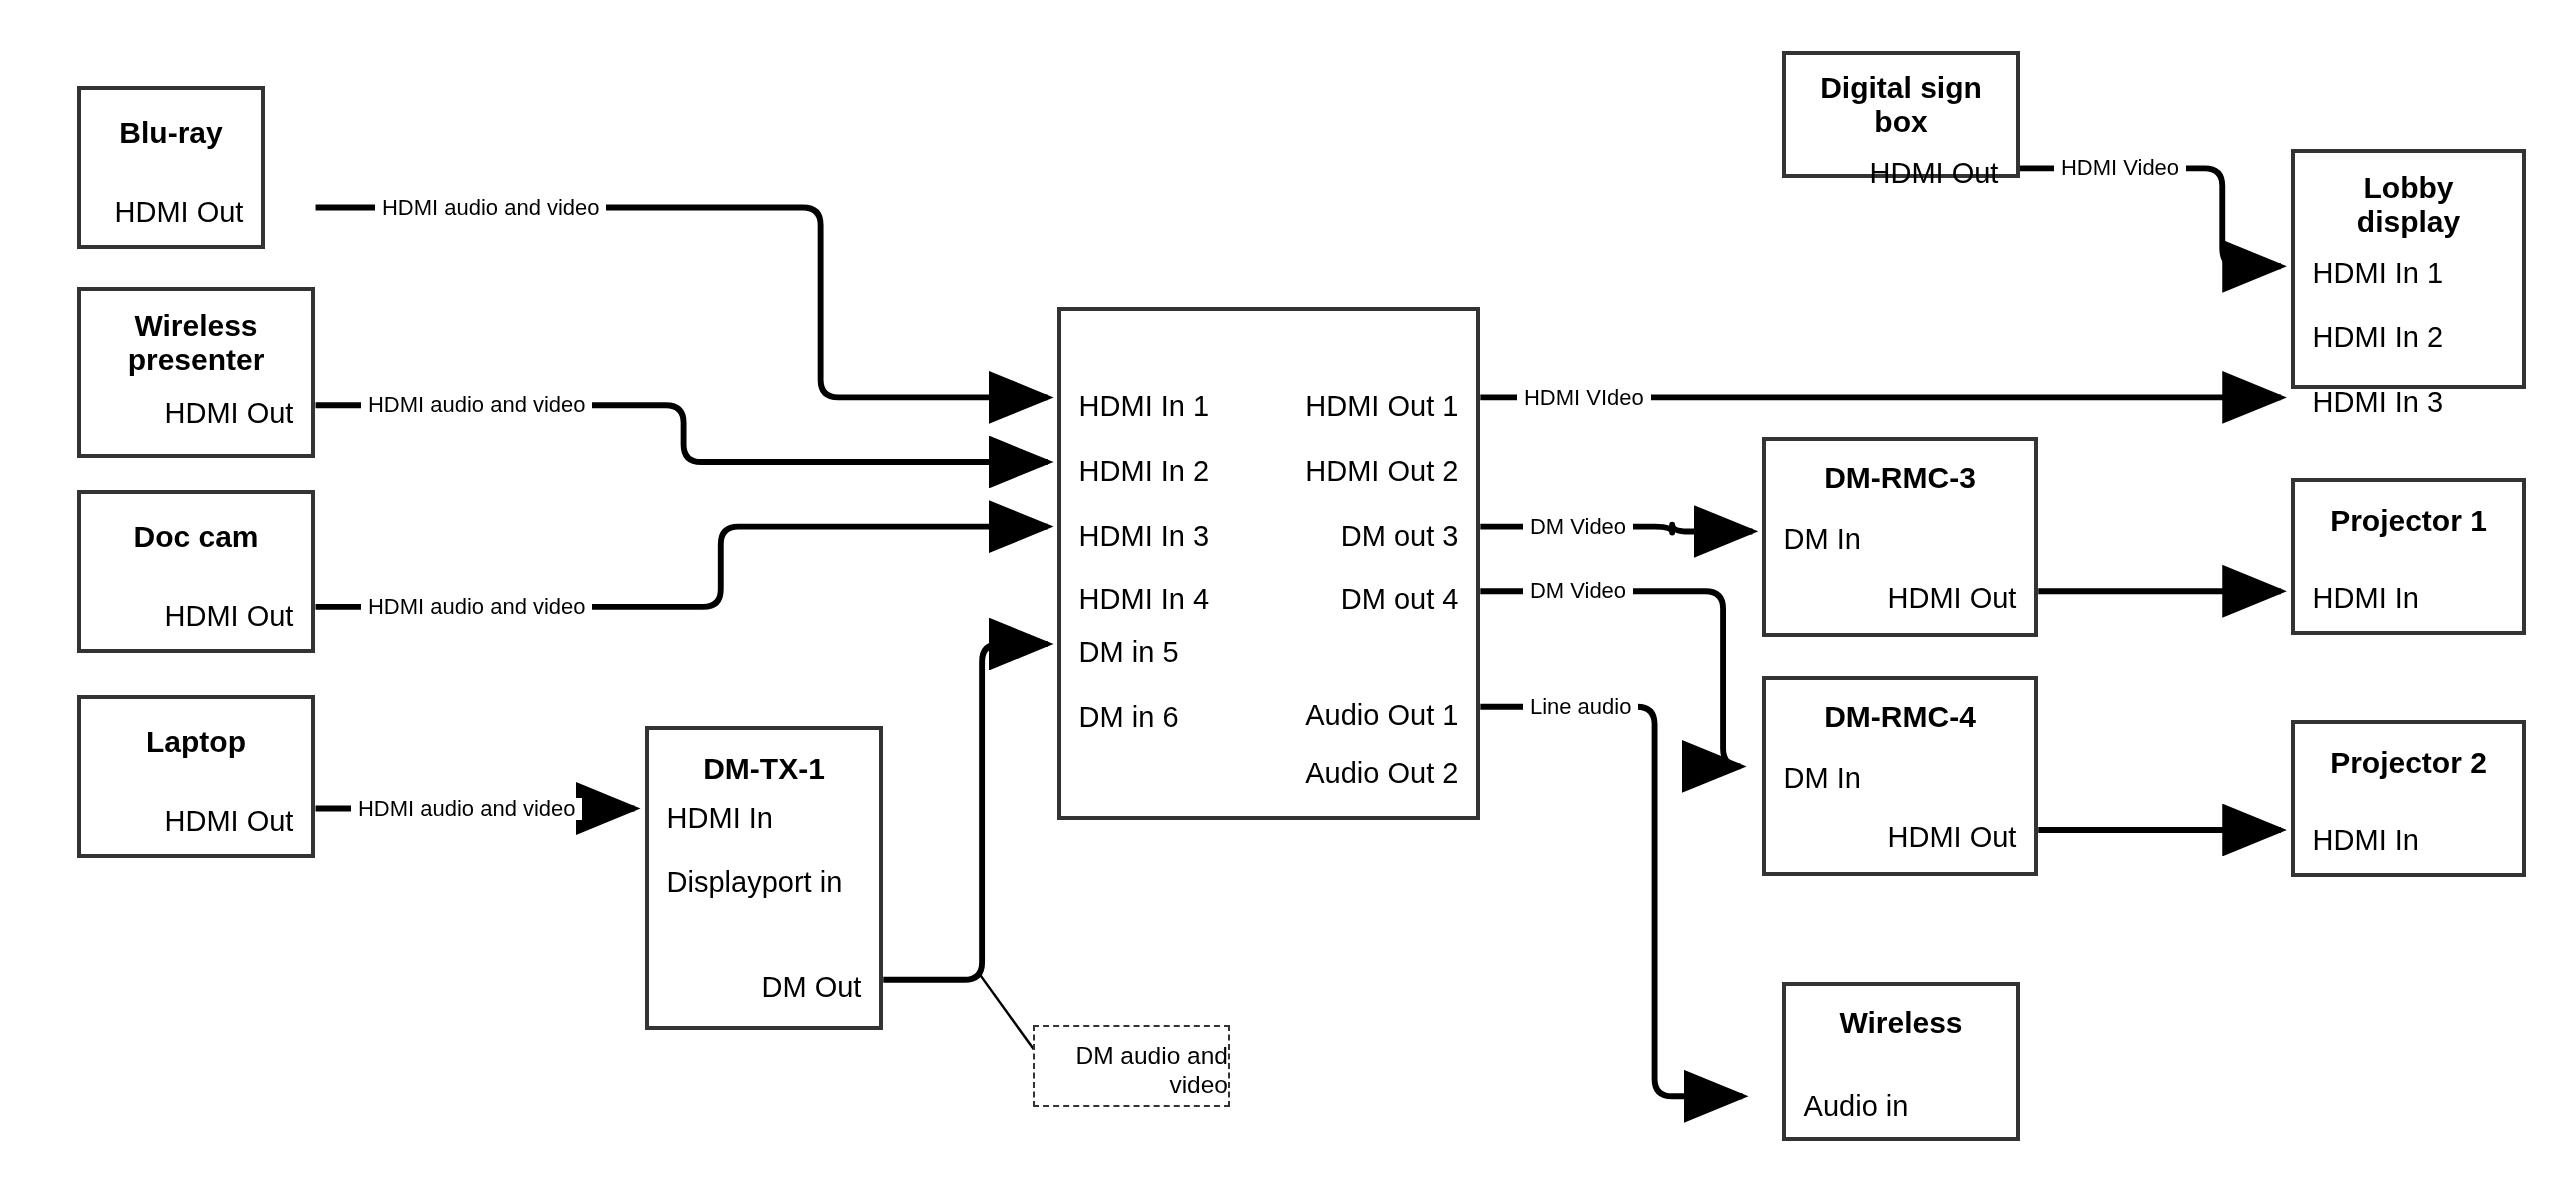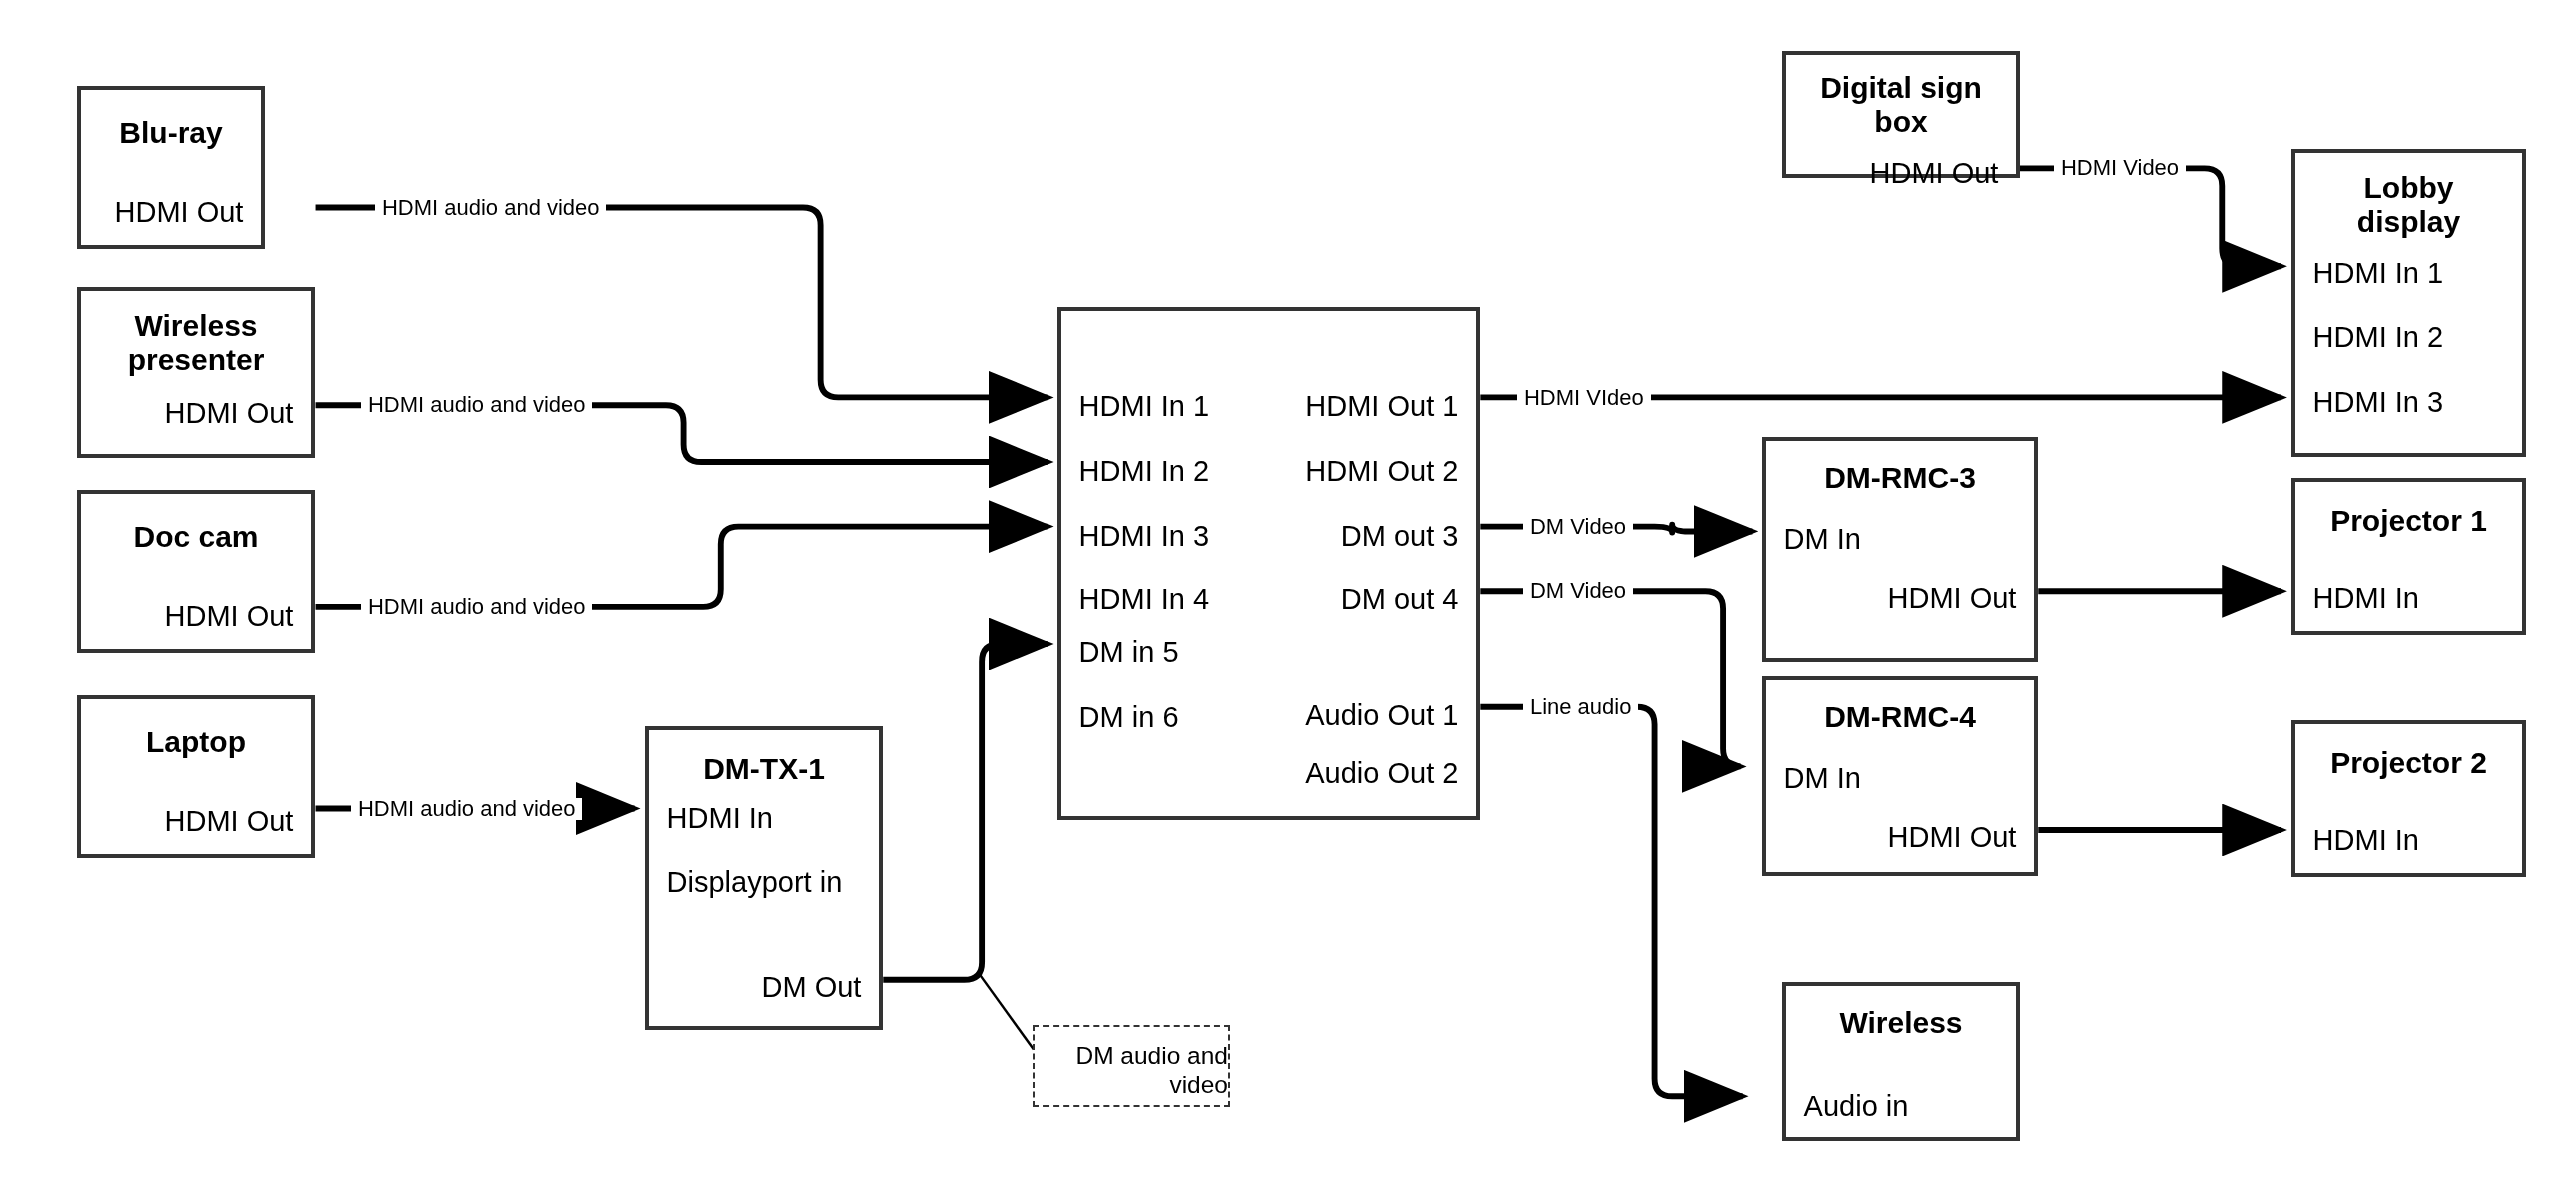--- a/index.html
+++ b/index.html
@@ -155,29 +155,29 @@
     <div class="port right" style="top:390px;">Audio Out 1</div>
     <div class="port right" style="top:448px;">Audio Out 2</div>
   </div>
 
   <div class="node" style="left:1782px; top:51px; width:238px; height:127px;">
     <div class="node-title" style="top:15.7px;">Digital sign</div>
     <div class="node-title" style="top:50px;">box</div>
     <div class="port right" style="top:104px;">HDMI Out</div>
   </div>
 
-  <div class="node" style="left:2291px; top:149px; width:235px; height:308px;">
+  <div class="node" style="left:2291px; top:149px; width:235px; height:240px;">
     <div class="node-title" style="top:17.6px;">Lobby</div>
     <div class="node-title" style="top:52px;">display</div>
     <div class="port left" style="top:106px;">HDMI In 1</div>
     <div class="port left" style="top:170px;">HDMI In 2</div>
     <div class="port left" style="top:235px;">HDMI In 3</div>
   </div>
 
-  <div class="node" style="left:1762px; top:437px; width:276px; height:225px;">
+  <div class="node" style="left:1762px; top:437px; width:276px; height:200px;">
     <div class="node-title" style="top:19.6px;">DM-RMC-3</div>
     <div class="port left" style="top:84px;">DM In</div>
     <div class="port right" style="top:143px;">HDMI Out</div>
   </div>
 
   <div class="node" style="left:1762px; top:676px; width:276px; height:200px;">
     <div class="node-title" style="top:19.6px;">DM-RMC-4</div>
     <div class="port left" style="top:84px;">DM In</div>
     <div class="port right" style="top:143px;">HDMI Out</div>
   </div>

